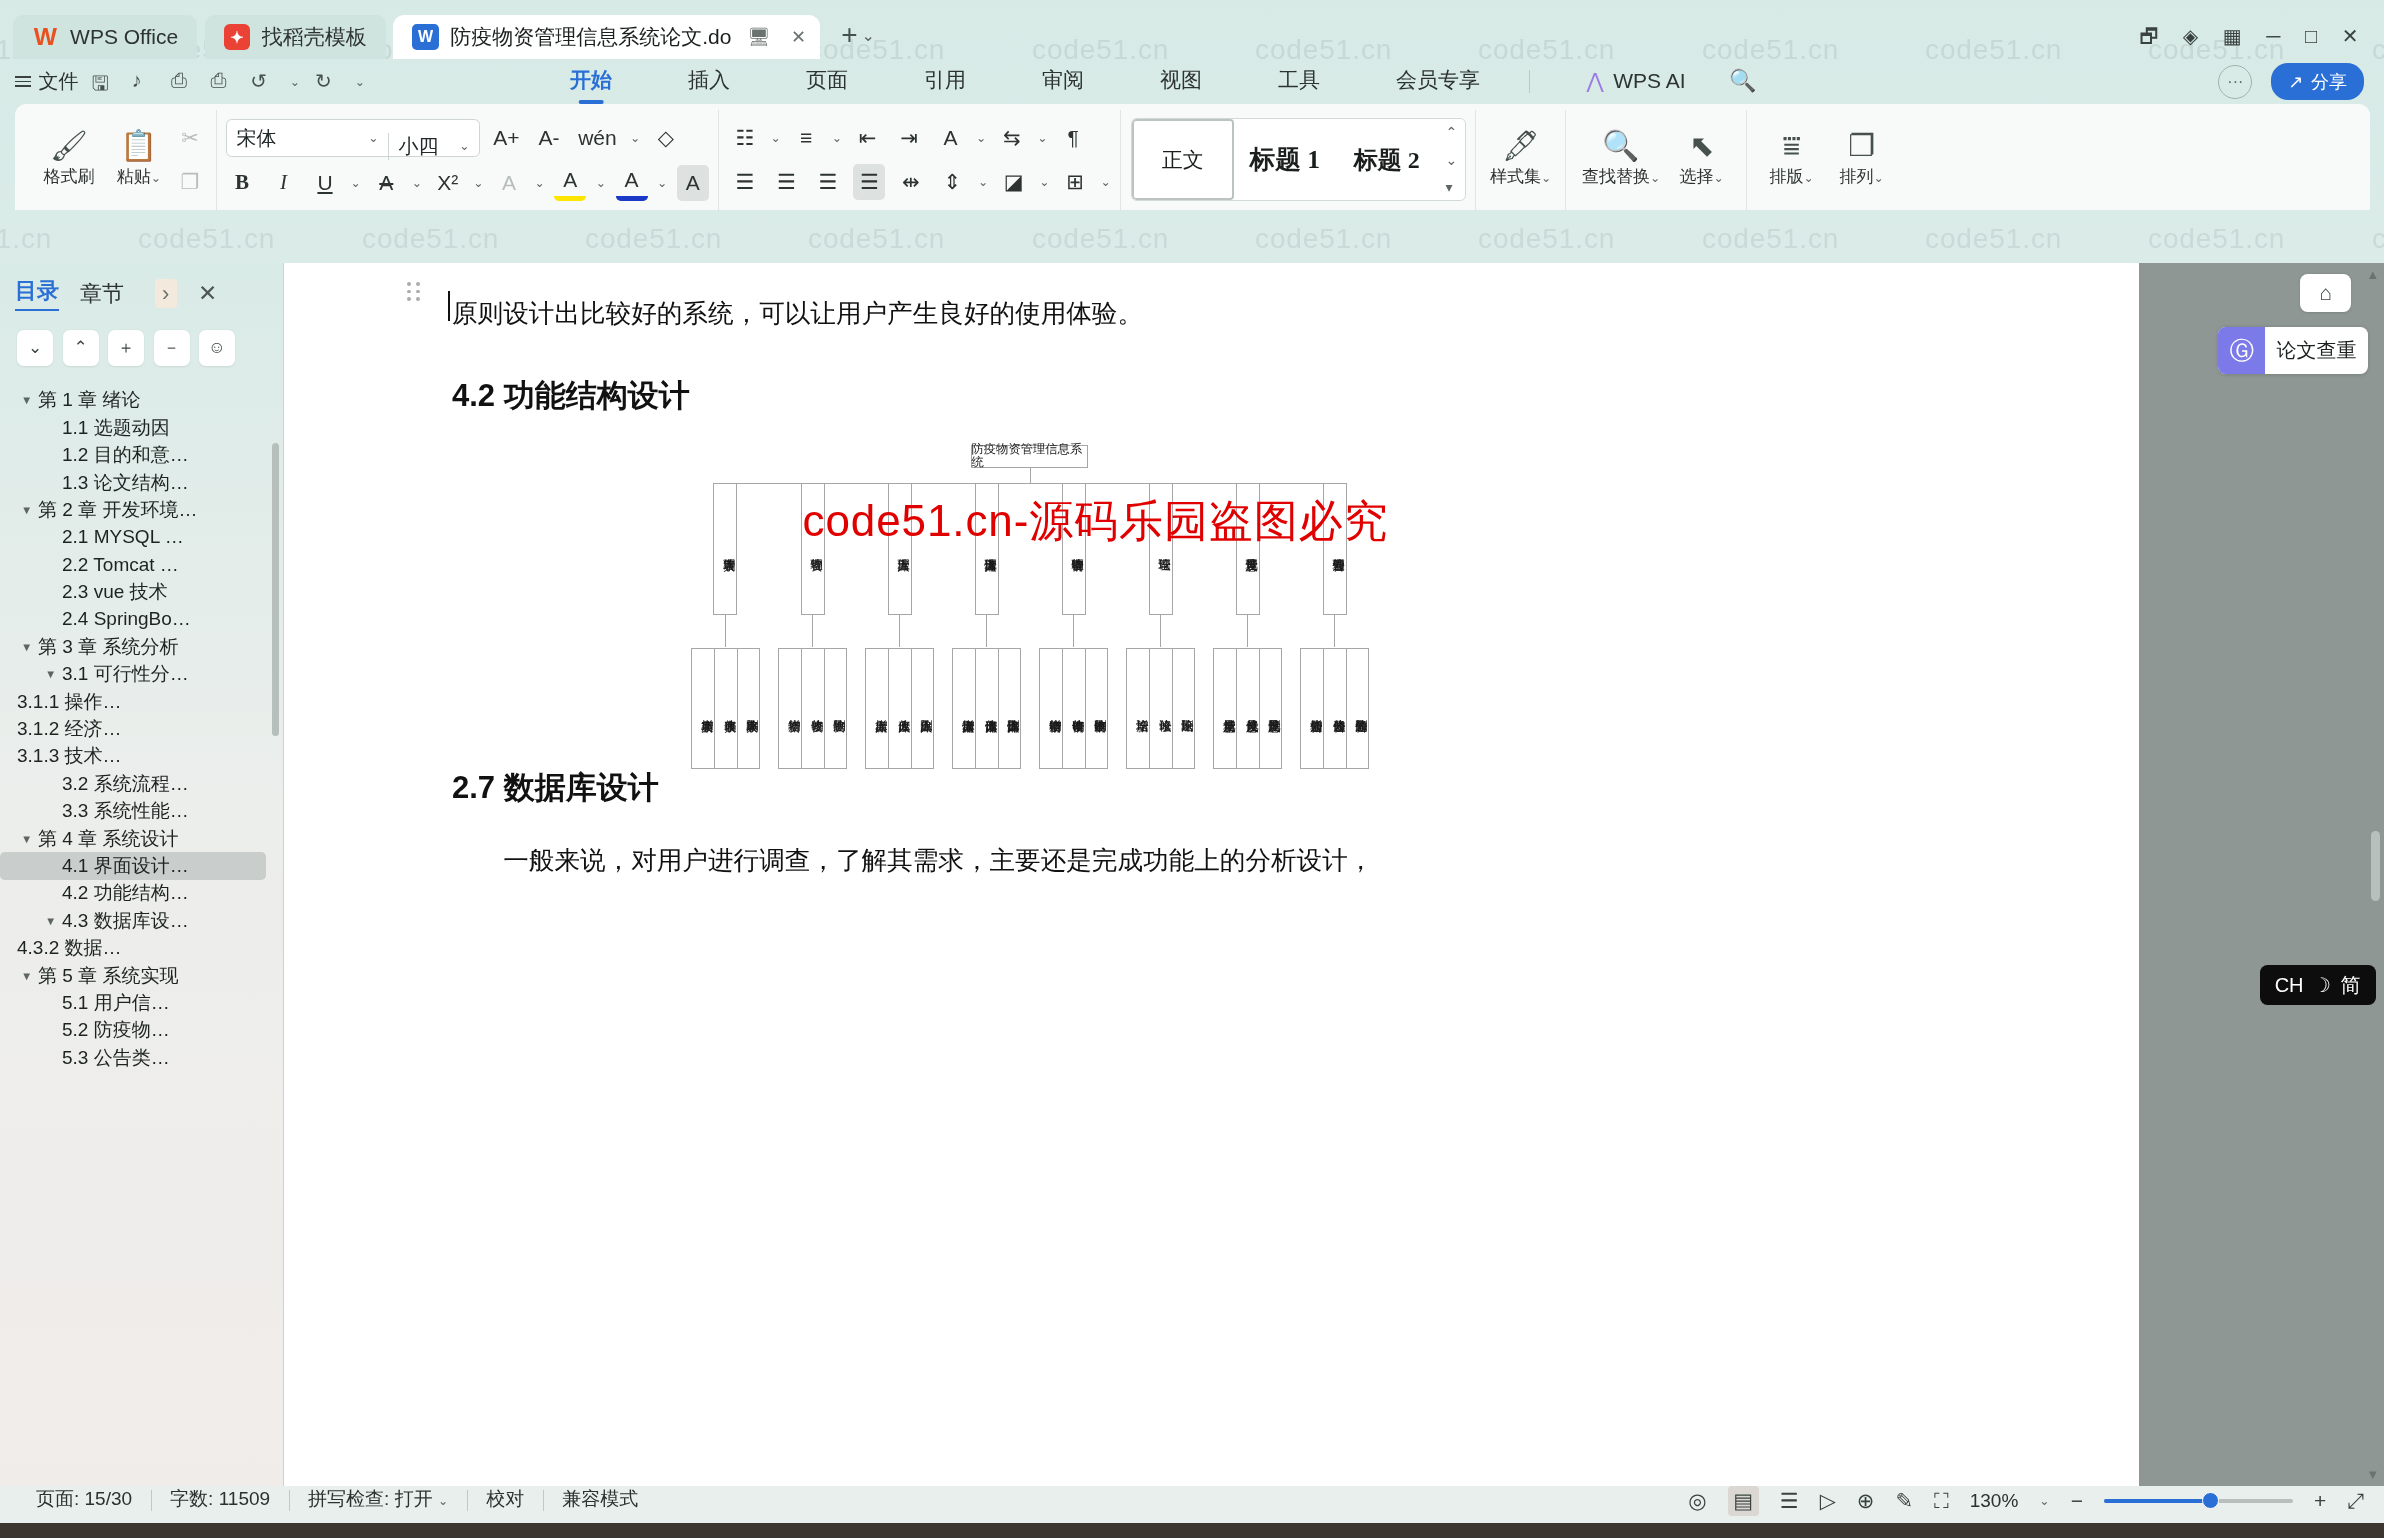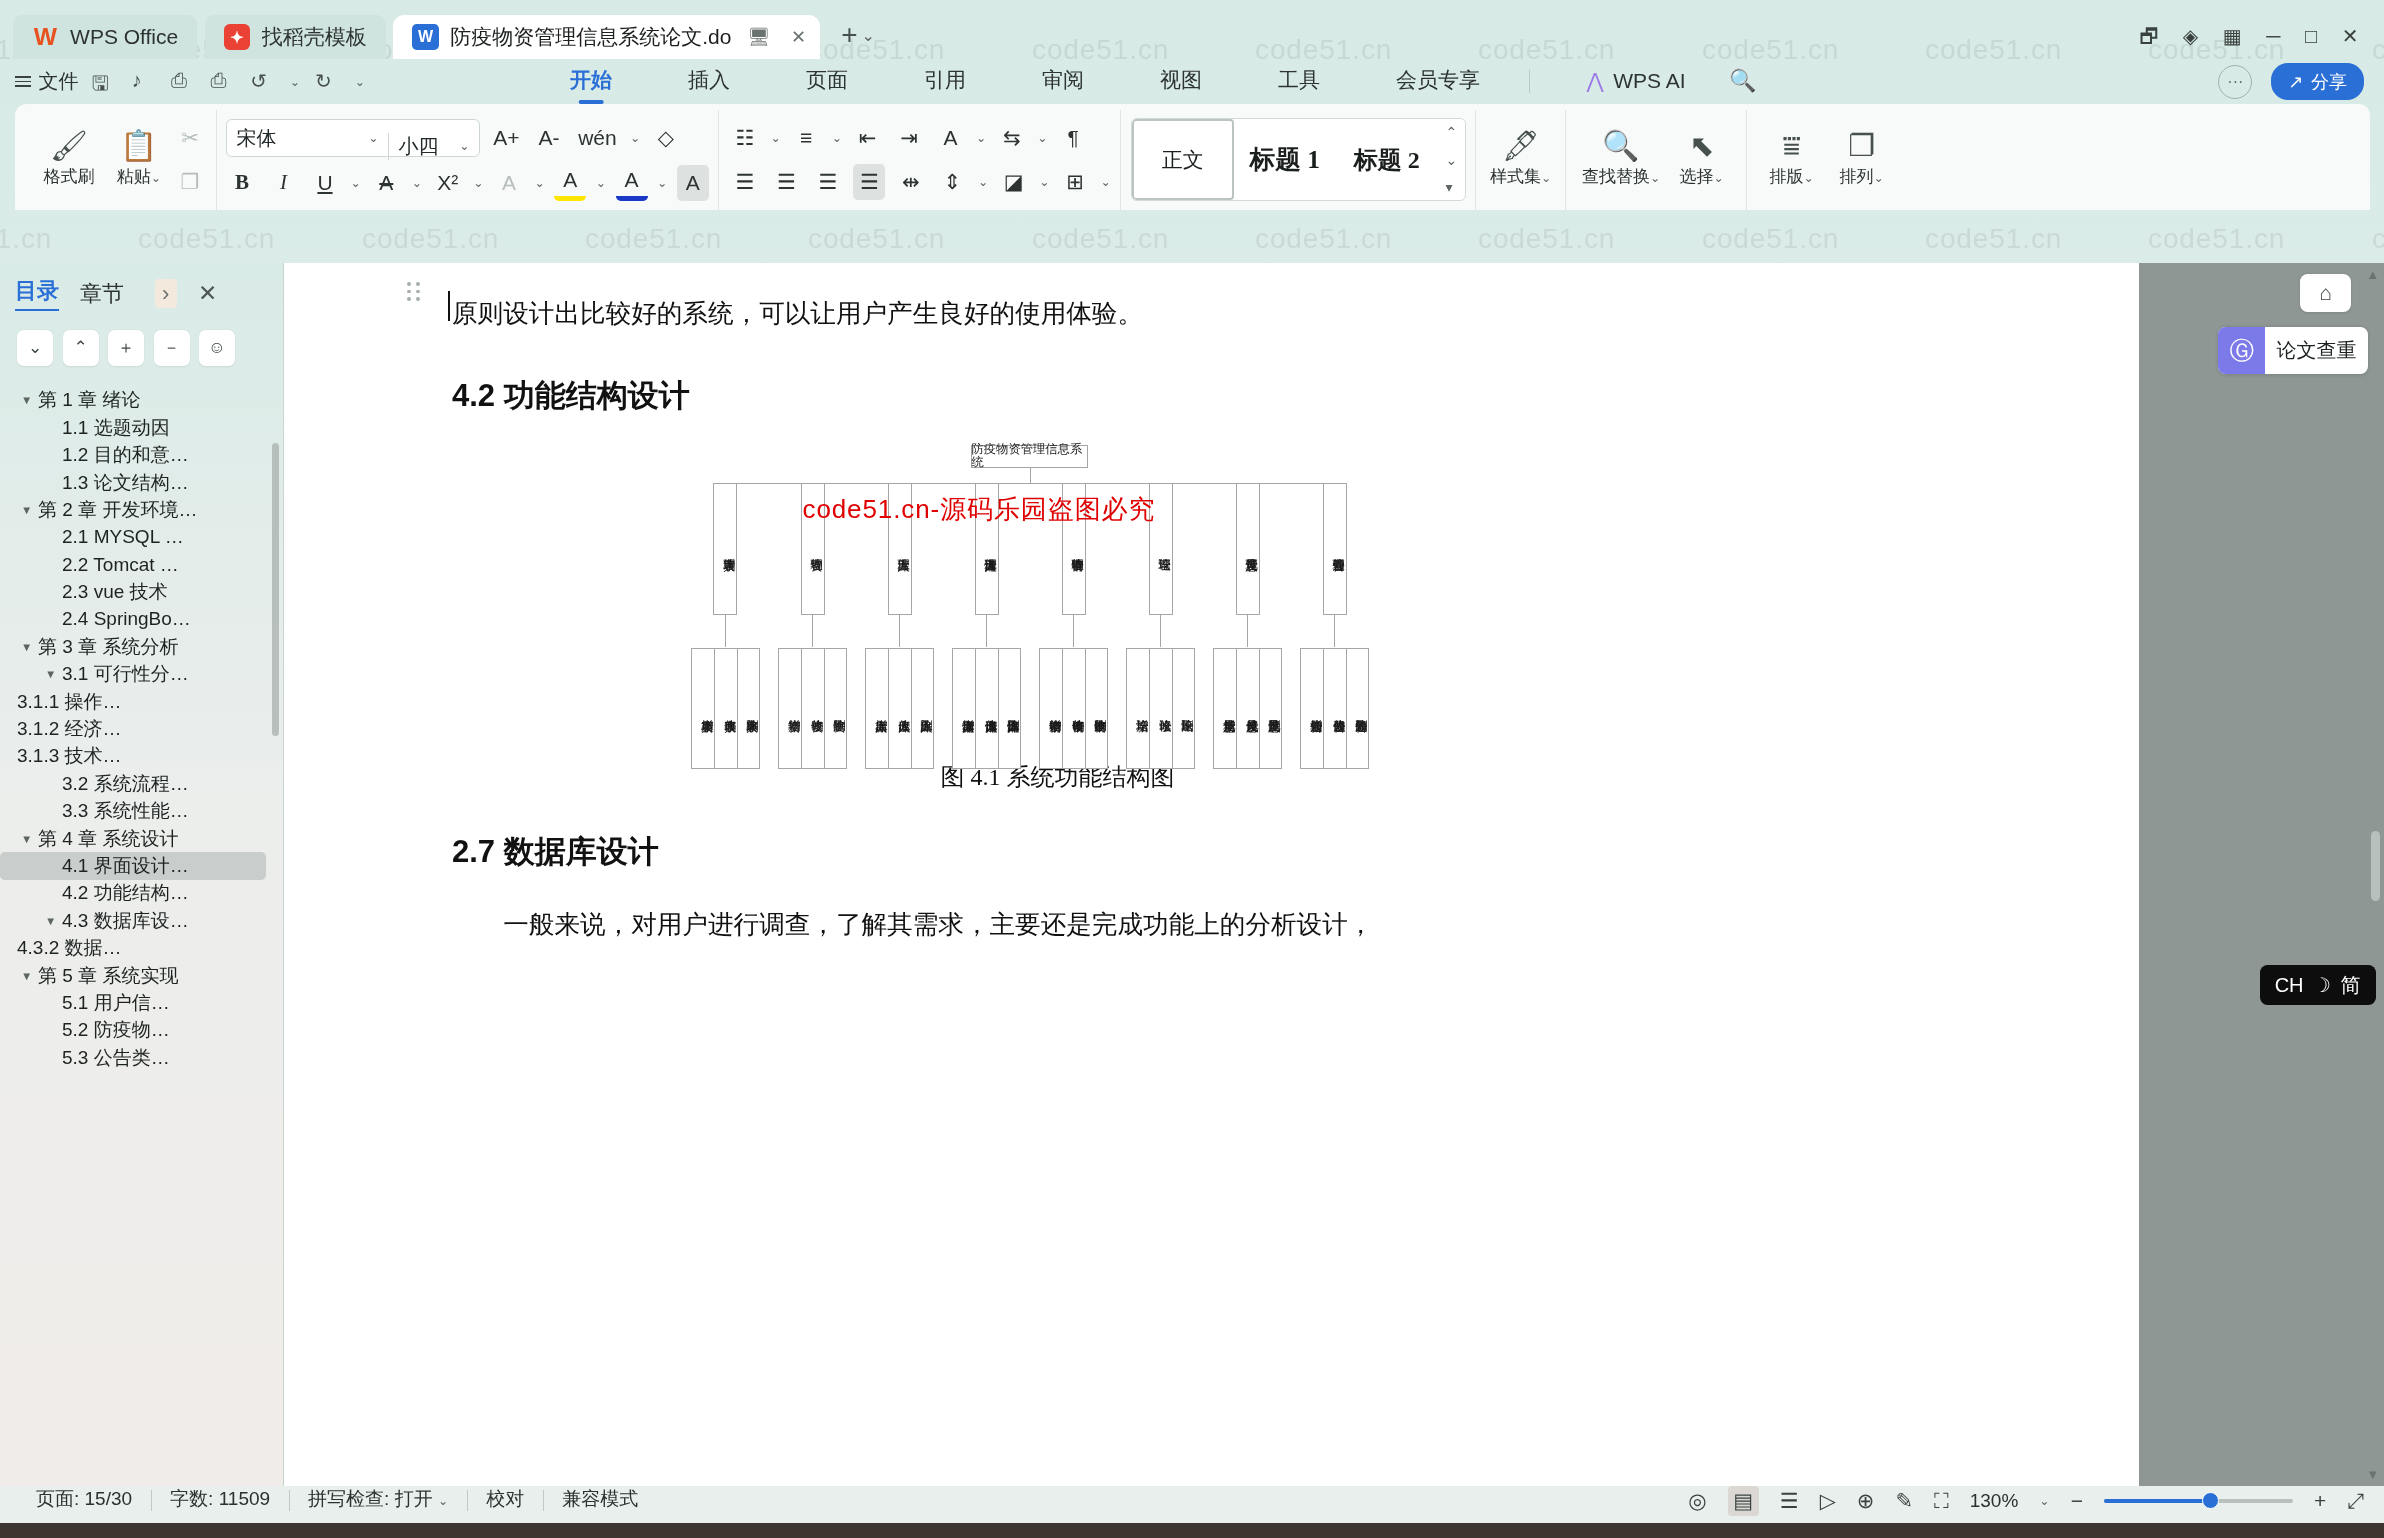--- a/index.html
+++ b/index.html
@@ -297,21 +297,21 @@
     font-size: 12.3px; line-height: 1.12; color: #1a1a1a;
     font-family: "Liberation Serif", serif;
     display: flex; align-items: flex-start; justify-content: center;
     padding-top: 2.8px; box-sizing: border-box;
     border-right-width: 0;
   }
   .leaf:last-child { border-right-width: 0.9px; }
   .lnk { position: absolute; background: #a6a6a6; }
   .red-wm {
     position: absolute; z-index: 6;
-    color: #e00000; font-size: 26px; white-space: nowrap;
+    color: #e00000; font-size: 44px; white-space: nowrap;
     font-family: "Liberation Sans", sans-serif;
     letter-spacing: 0.9px;
   }
 
   
   .rrail {
     position: absolute; right: 0; top: 0; bottom: 0; width: 95px;
     z-index: 16;
   }
   .collapse-btn {
@@ -784,21 +784,20 @@
               </div>
               <div class="dbox l1" style="left: 615px;">通知公告管理</div>
               <div class="lnk" style="left: 626px; top: 170px; width: 0.9px; height: 32px;"></div>
               <div class="leafgrp" style="left: 592px;">
                 <div class="leaf">通知公告新增</div>
                 <div class="leaf">通知公告修改</div>
                 <div class="leaf">通知公告删除</div>
               </div>
             </div>
 
-          <div class="figcap">图 4.1  系统功能结构图</div>
 
           <div class="h2">2.7 数据库设计</div>
 
           <div class="p-body indent">一般来说，对用户进行调查，了解其需求，主要还是完成功能上的分析设计，</div>
         </div>
       </div>
 
       <div class="rrail">
         <div class="doc-scroll-up">▲</div>
         <div class="collapse-btn">⌂</div>

